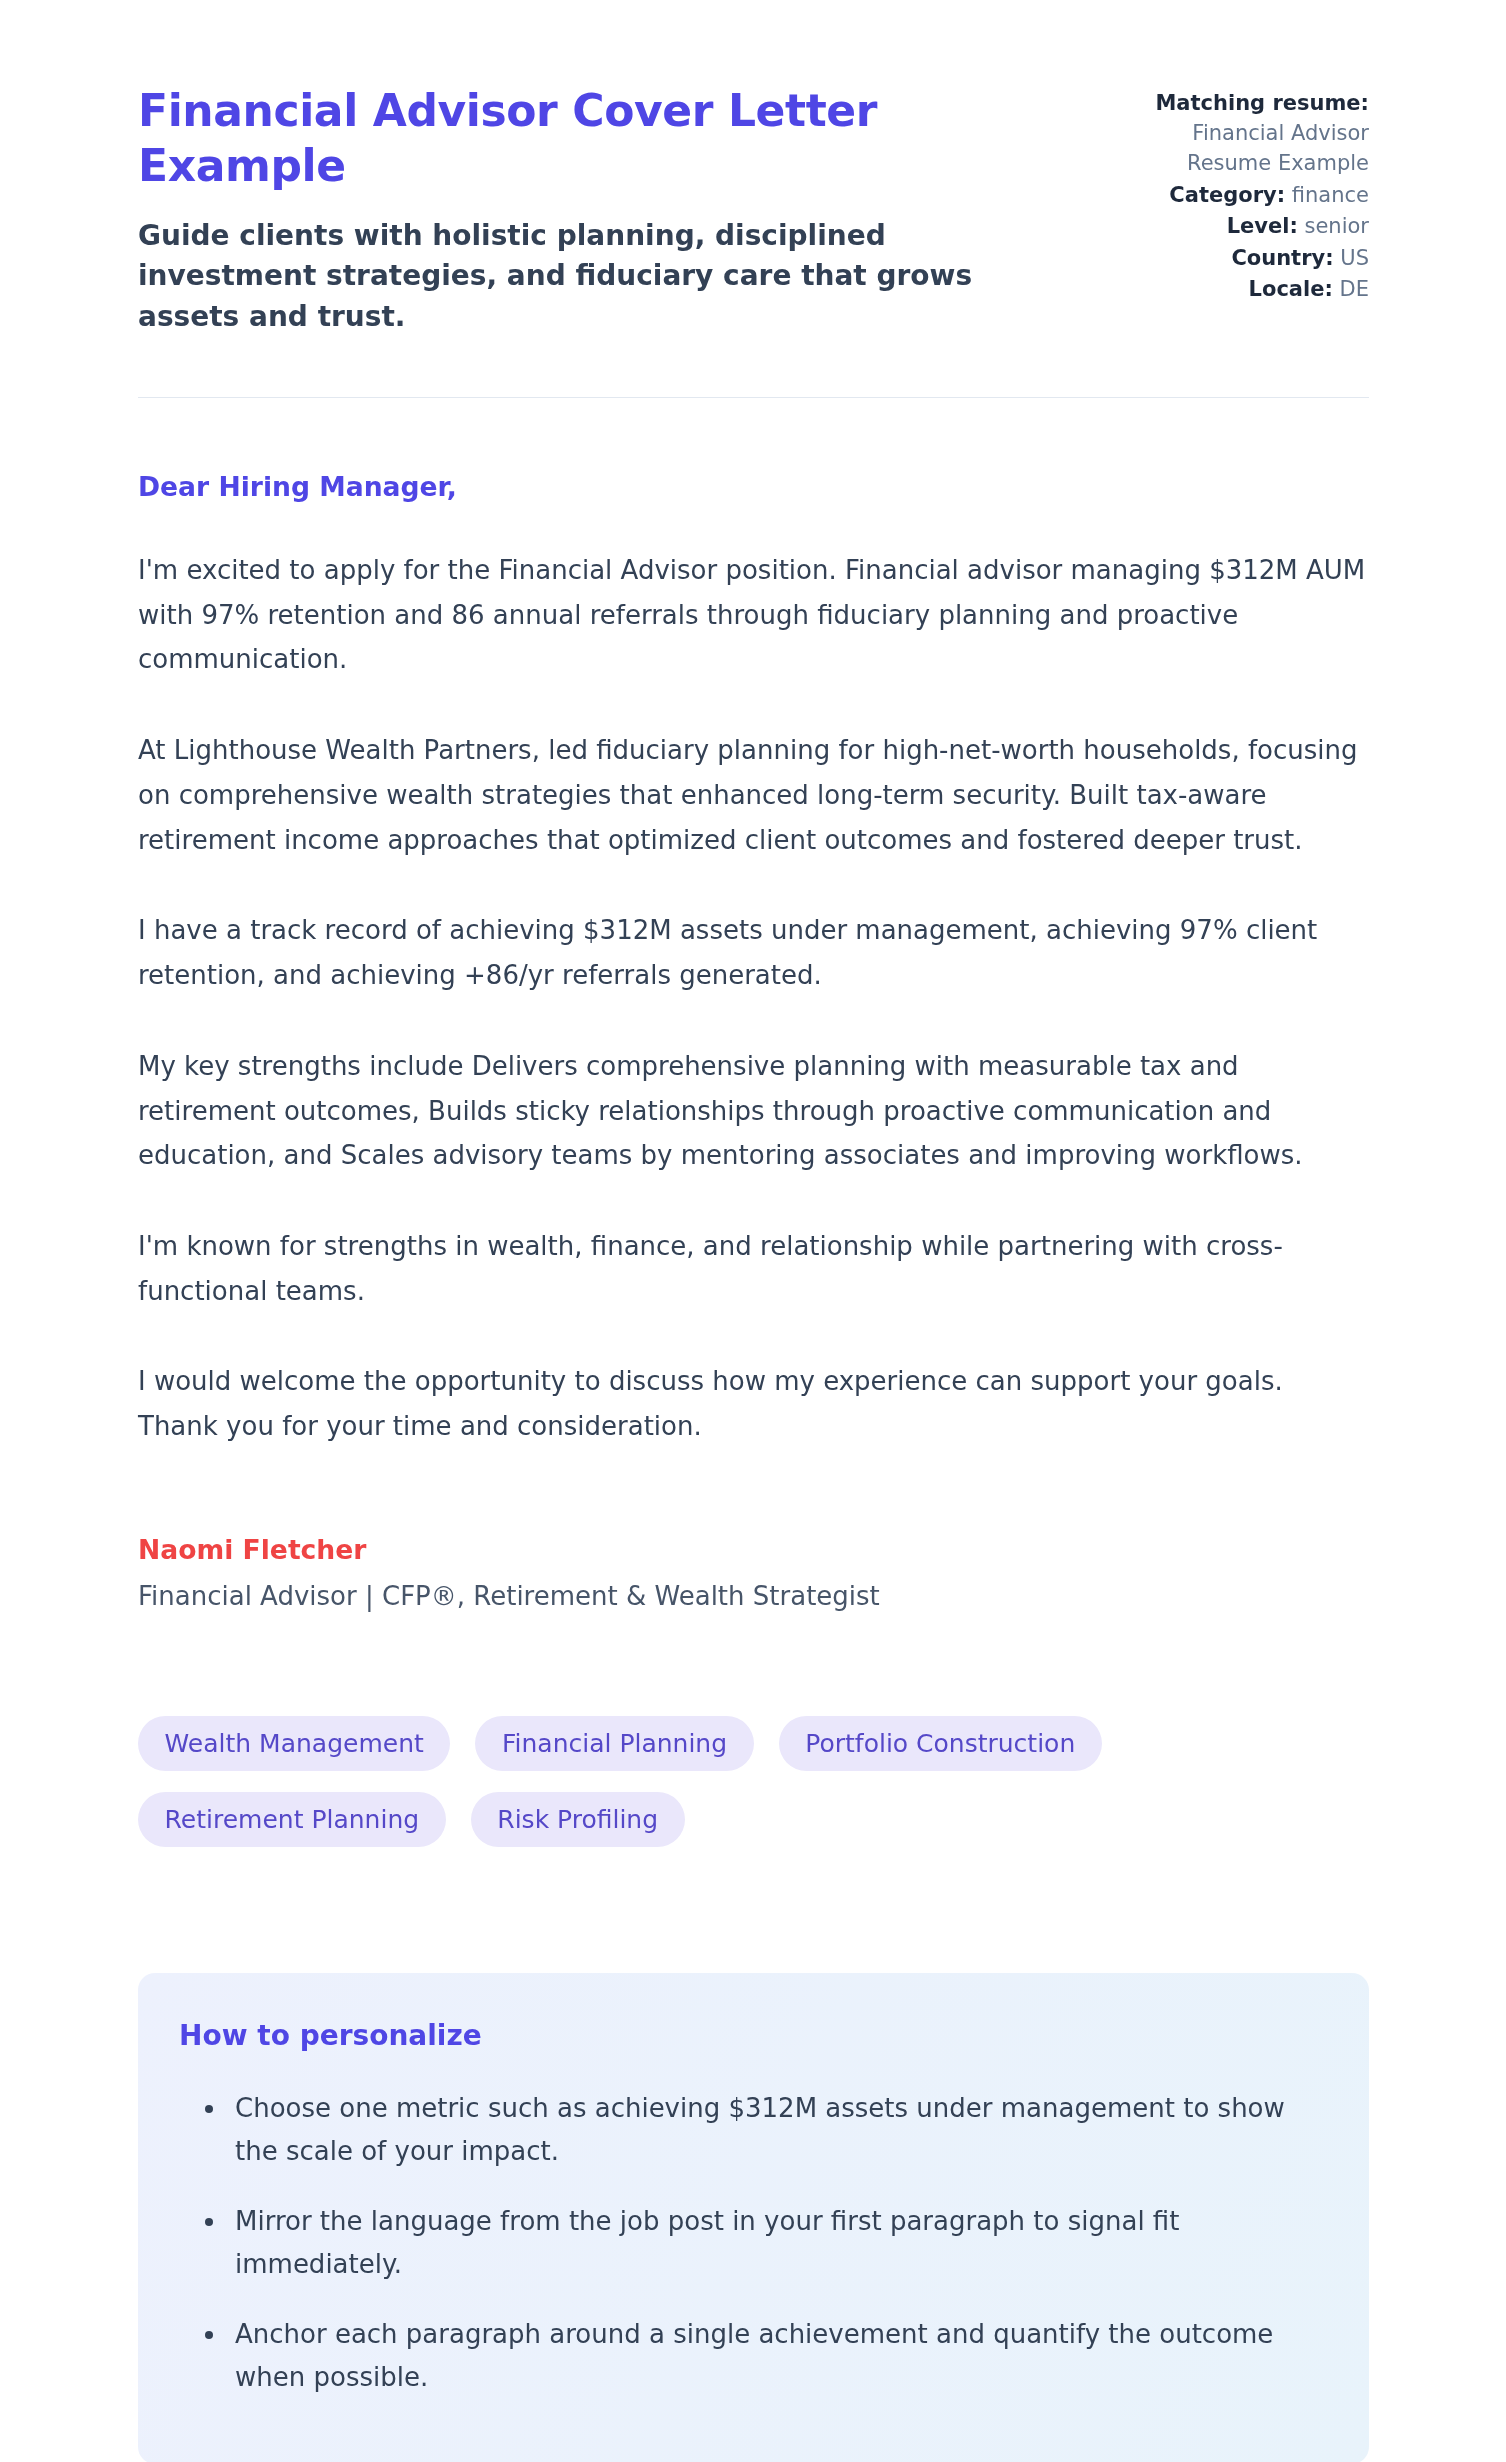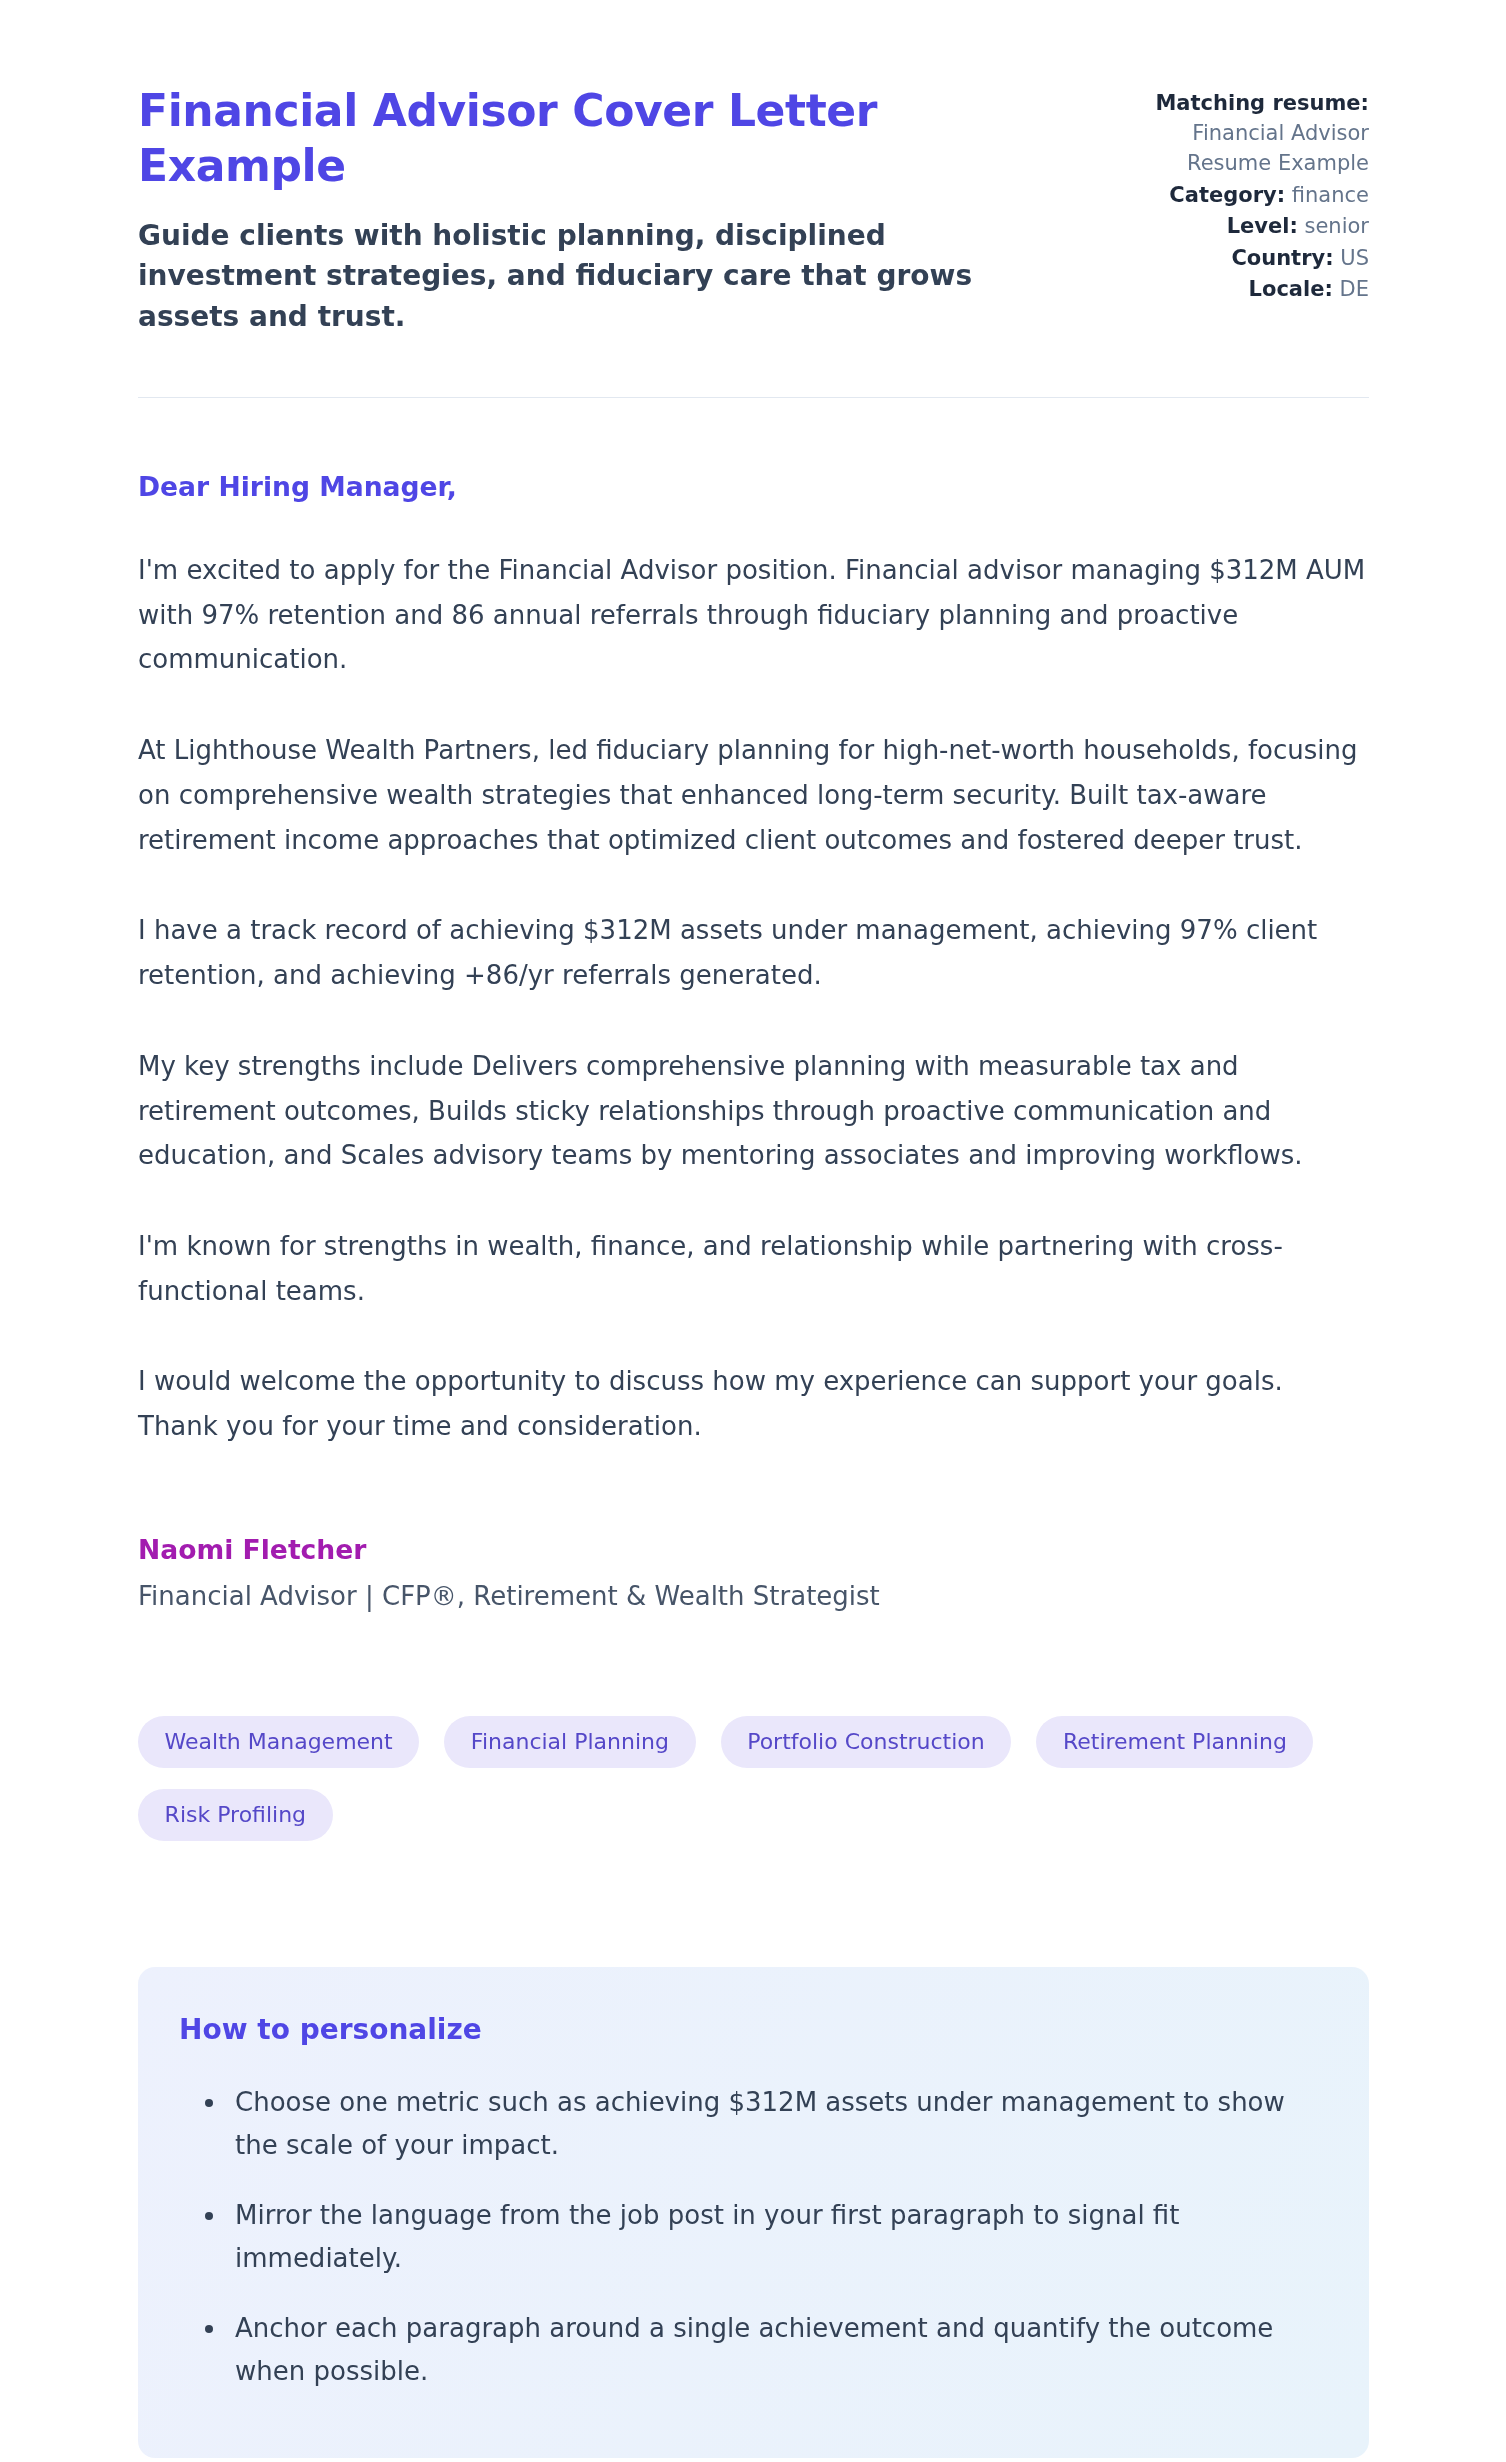--- a/index.html
+++ b/index.html
@@ -70,40 +70,40 @@
   .para{
     margin:0 0 46px;
     font-size:26px;
     line-height:1.72;
     color:var(--body-text,#334155);
   }
   .sig-name{
     margin:85px 0 0;
     font-size:26.6px;
     font-weight:bold;
-    color:#a21caf;
+    color:#ef4444;
   }
   .sig-title{
     margin:16px 0 0;
     font-size:26px;
     color:#475569;
   }
 
   
   .tags{
     margin-top:105px;
     display:flex;
     flex-wrap:wrap;
     gap:21px 25px;
   }
   .tag{
     display:inline-block;
     background:var(--pill-bg,#eae7fb);
     color:var(--pill-text,#5548c8);
-    font-size:22px;
+    font-size:25px;
     line-height:1;
     padding:15px 26.6px;
     border-radius:885px;
     cursor:pointer;
   }
 
   
   .callout{
     margin-top:126px;
     border-radius:17px;

